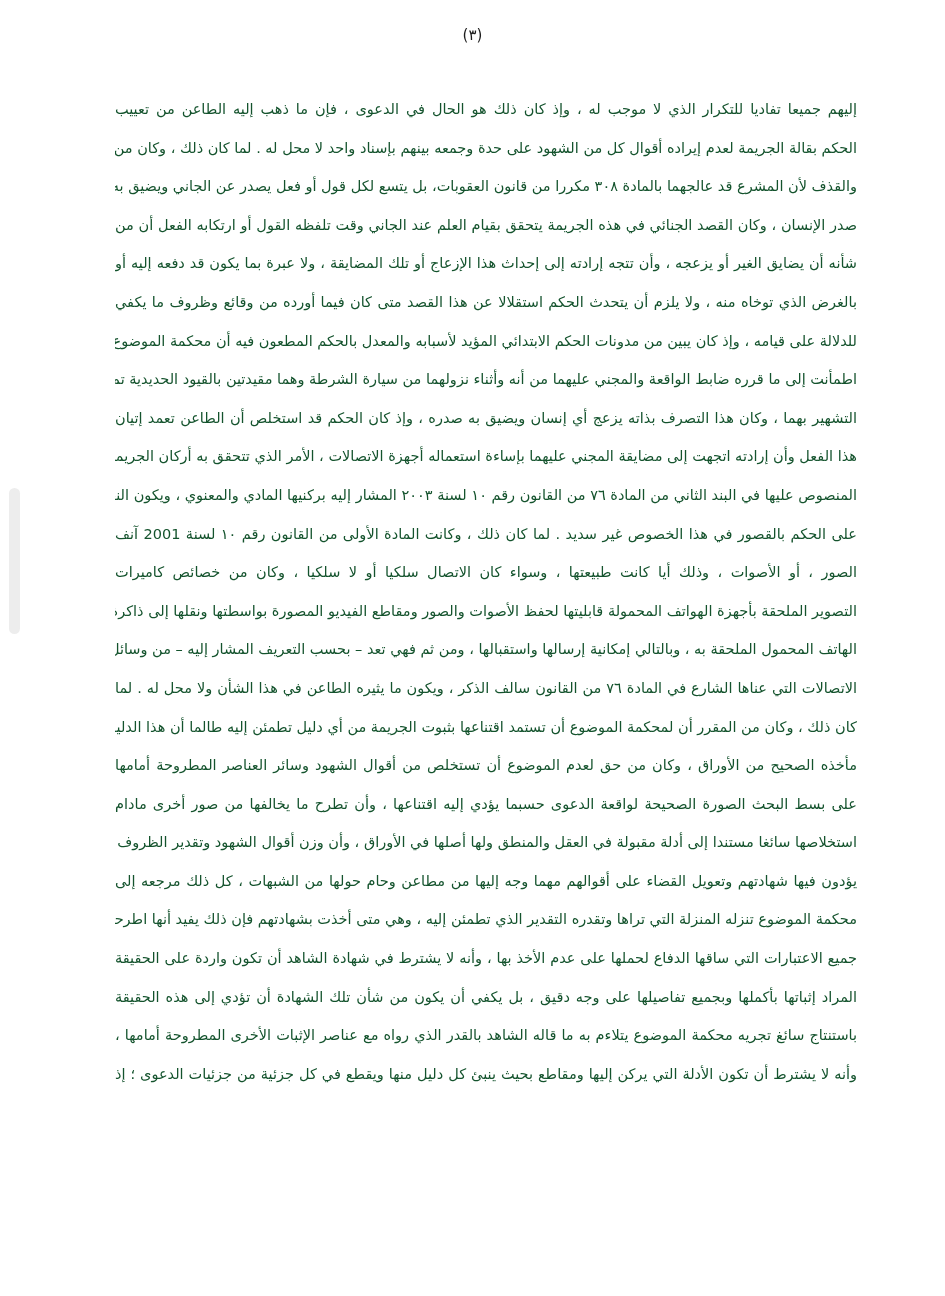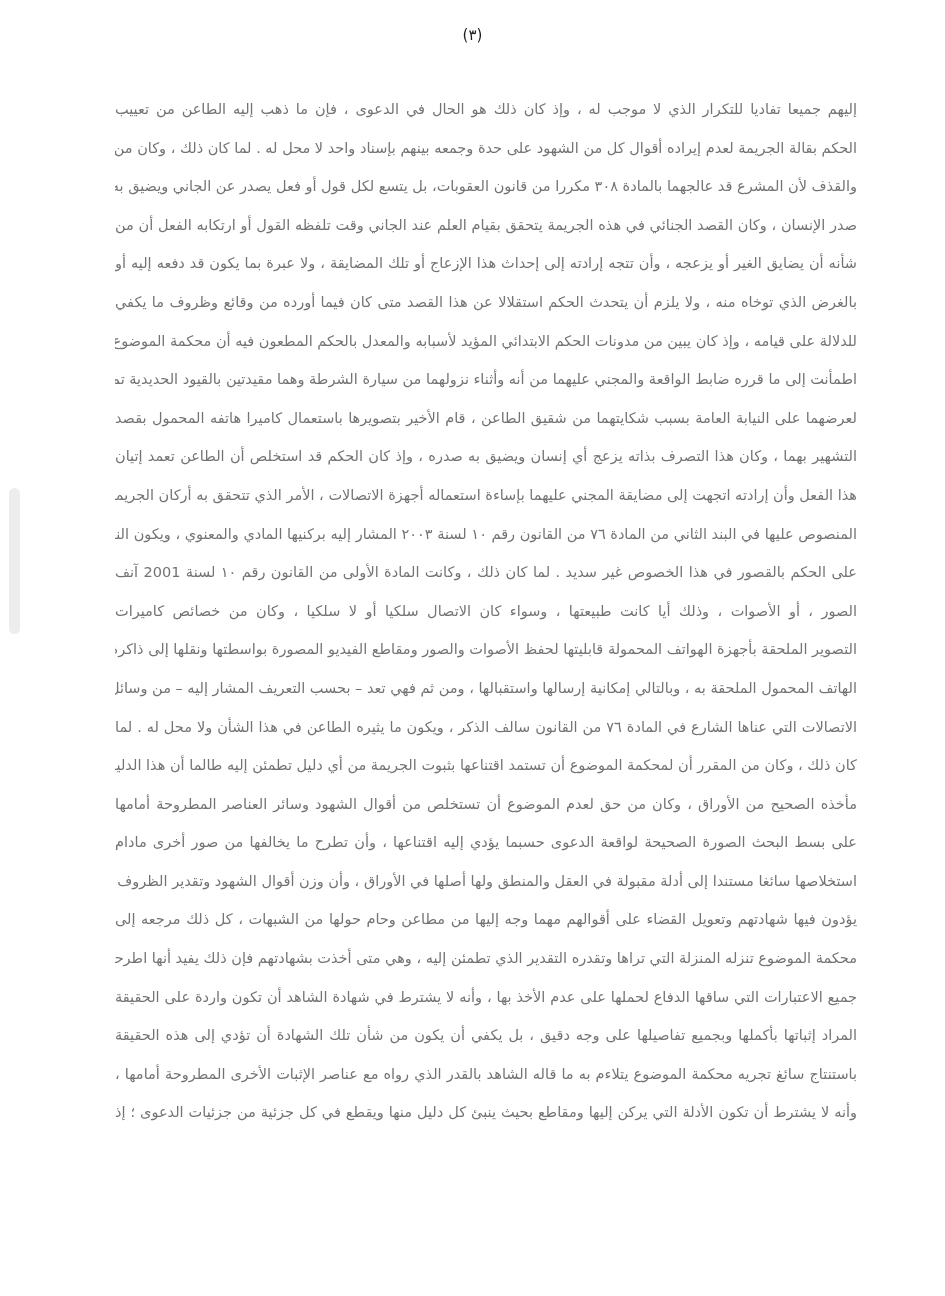--- a/index.html
+++ b/index.html
@@ -34,21 +34,21 @@
     left: 115px;
     direction: rtl;
     unicode-bidi: embed;
   }
   .line {
     margin: 0;
     padding: 0;
     height: 38.6px;
     line-height: 38.6px;
     font-size: 14.5px;
-    color: #737373;
+    color: #14532d;
     white-space: nowrap;
     overflow: hidden;
     text-align: justify;
     text-align-last: justify;
     -moz-text-align-last: justify;
     font-kerning: normal;
   }
   .scrollbar-thumb {
     position: absolute;
     left: 9px;
@@ -67,21 +67,20 @@
 
   <div class="text-block">
       <p class="line">إليهم جميعا تفاديا للتكرار الذي لا موجب له ، وإذ كان ذلك هو الحال في الدعوى ، فإن ما ذهب إليه الطاعن من تعييب</p>
       <p class="line">الحكم بقالة الجريمة لعدم إيراده أقوال كل من الشهود على حدة وجمعه بينهم بإسناد واحد لا محل له . لما كان ذلك ، وكان من</p>
       <p class="line">والقذف لأن المشرع قد عالجهما بالمادة ٣٠٨ مكررا من قانون العقوبات، بل يتسع لكل قول أو فعل يصدر عن الجاني ويضيق به</p>
       <p class="line">صدر الإنسان ، وكان القصد الجنائي في هذه الجريمة يتحقق بقيام العلم عند الجاني وقت تلفظه القول أو ارتكابه الفعل أن من</p>
       <p class="line">شأنه أن يضايق الغير أو يزعجه ، وأن تتجه إرادته إلى إحداث هذا الإزعاج أو تلك المضايقة ، ولا عبرة بما يكون قد دفعه إليه أو</p>
       <p class="line">بالغرض الذي توخاه منه ، ولا يلزم أن يتحدث الحكم استقلالا عن هذا القصد متى كان فيما أورده من وقائع وظروف ما يكفي</p>
       <p class="line">للدلالة على قيامه ، وإذ كان يبين من مدونات الحكم الابتدائي المؤيد لأسبابه والمعدل بالحكم المطعون فيه أن محكمة الموضوع قد</p>
       <p class="line">اطمأنت إلى ما قرره ضابط الواقعة والمجني عليهما من أنه وأثناء نزولهما من سيارة الشرطة وهما مقيدتين بالقيود الحديدية تمهيدا</p>
-      <p class="line">لعرضهما على النيابة العامة بسبب شكايتهما من شقيق الطاعن ، قام الأخير بتصويرها باستعمال كاميرا هاتفه المحمول بقصد</p>
       <p class="line">التشهير بهما ، وكان هذا التصرف بذاته يزعج أي إنسان ويضيق به صدره ، وإذ كان الحكم قد استخلص أن الطاعن تعمد إتيان</p>
       <p class="line">هذا الفعل وأن إرادته اتجهت إلى مضايقة المجني عليهما بإساءة استعماله أجهزة الاتصالات ، الأمر الذي تتحقق به أركان الجريمة</p>
       <p class="line">المنصوص عليها في البند الثاني من المادة ٧٦ من القانون رقم ١٠ لسنة ٢٠٠٣ المشار إليه بركنيها المادي والمعنوي ، ويكون النعي</p>
       <p class="line">على الحكم بالقصور في هذا الخصوص غير سديد . لما كان ذلك ، وكانت المادة الأولى من القانون رقم ١٠ لسنة 2001 آنف</p>
       <p class="line">الصور ، أو الأصوات ، وذلك أيا كانت طبيعتها ، وسواء كان الاتصال سلكيا أو لا سلكيا ، وكان من خصائص كاميرات</p>
       <p class="line">التصوير الملحقة بأجهزة الهواتف المحمولة قابليتها لحفظ الأصوات والصور ومقاطع الفيديو المصورة بواسطتها ونقلها إلى ذاكرة</p>
       <p class="line">الهاتف المحمول الملحقة به ، وبالتالي إمكانية إرسالها واستقبالها ، ومن ثم فهي تعد – بحسب التعريف المشار إليه – من وسائل</p>
       <p class="line">الاتصالات التي عناها الشارع في المادة ٧٦ من القانون سالف الذكر ، ويكون ما يثيره الطاعن في هذا الشأن ولا محل له . لما</p>
       <p class="line">كان ذلك ، وكان من المقرر أن لمحكمة الموضوع أن تستمد اقتناعها بثبوت الجريمة من أي دليل تطمئن إليه طالما أن هذا الدليل له</p>
       <p class="line">مأخذه الصحيح من الأوراق ، وكان من حق لعدم الموضوع أن تستخلص من أقوال الشهود وسائر العناصر المطروحة أمامها</p>

